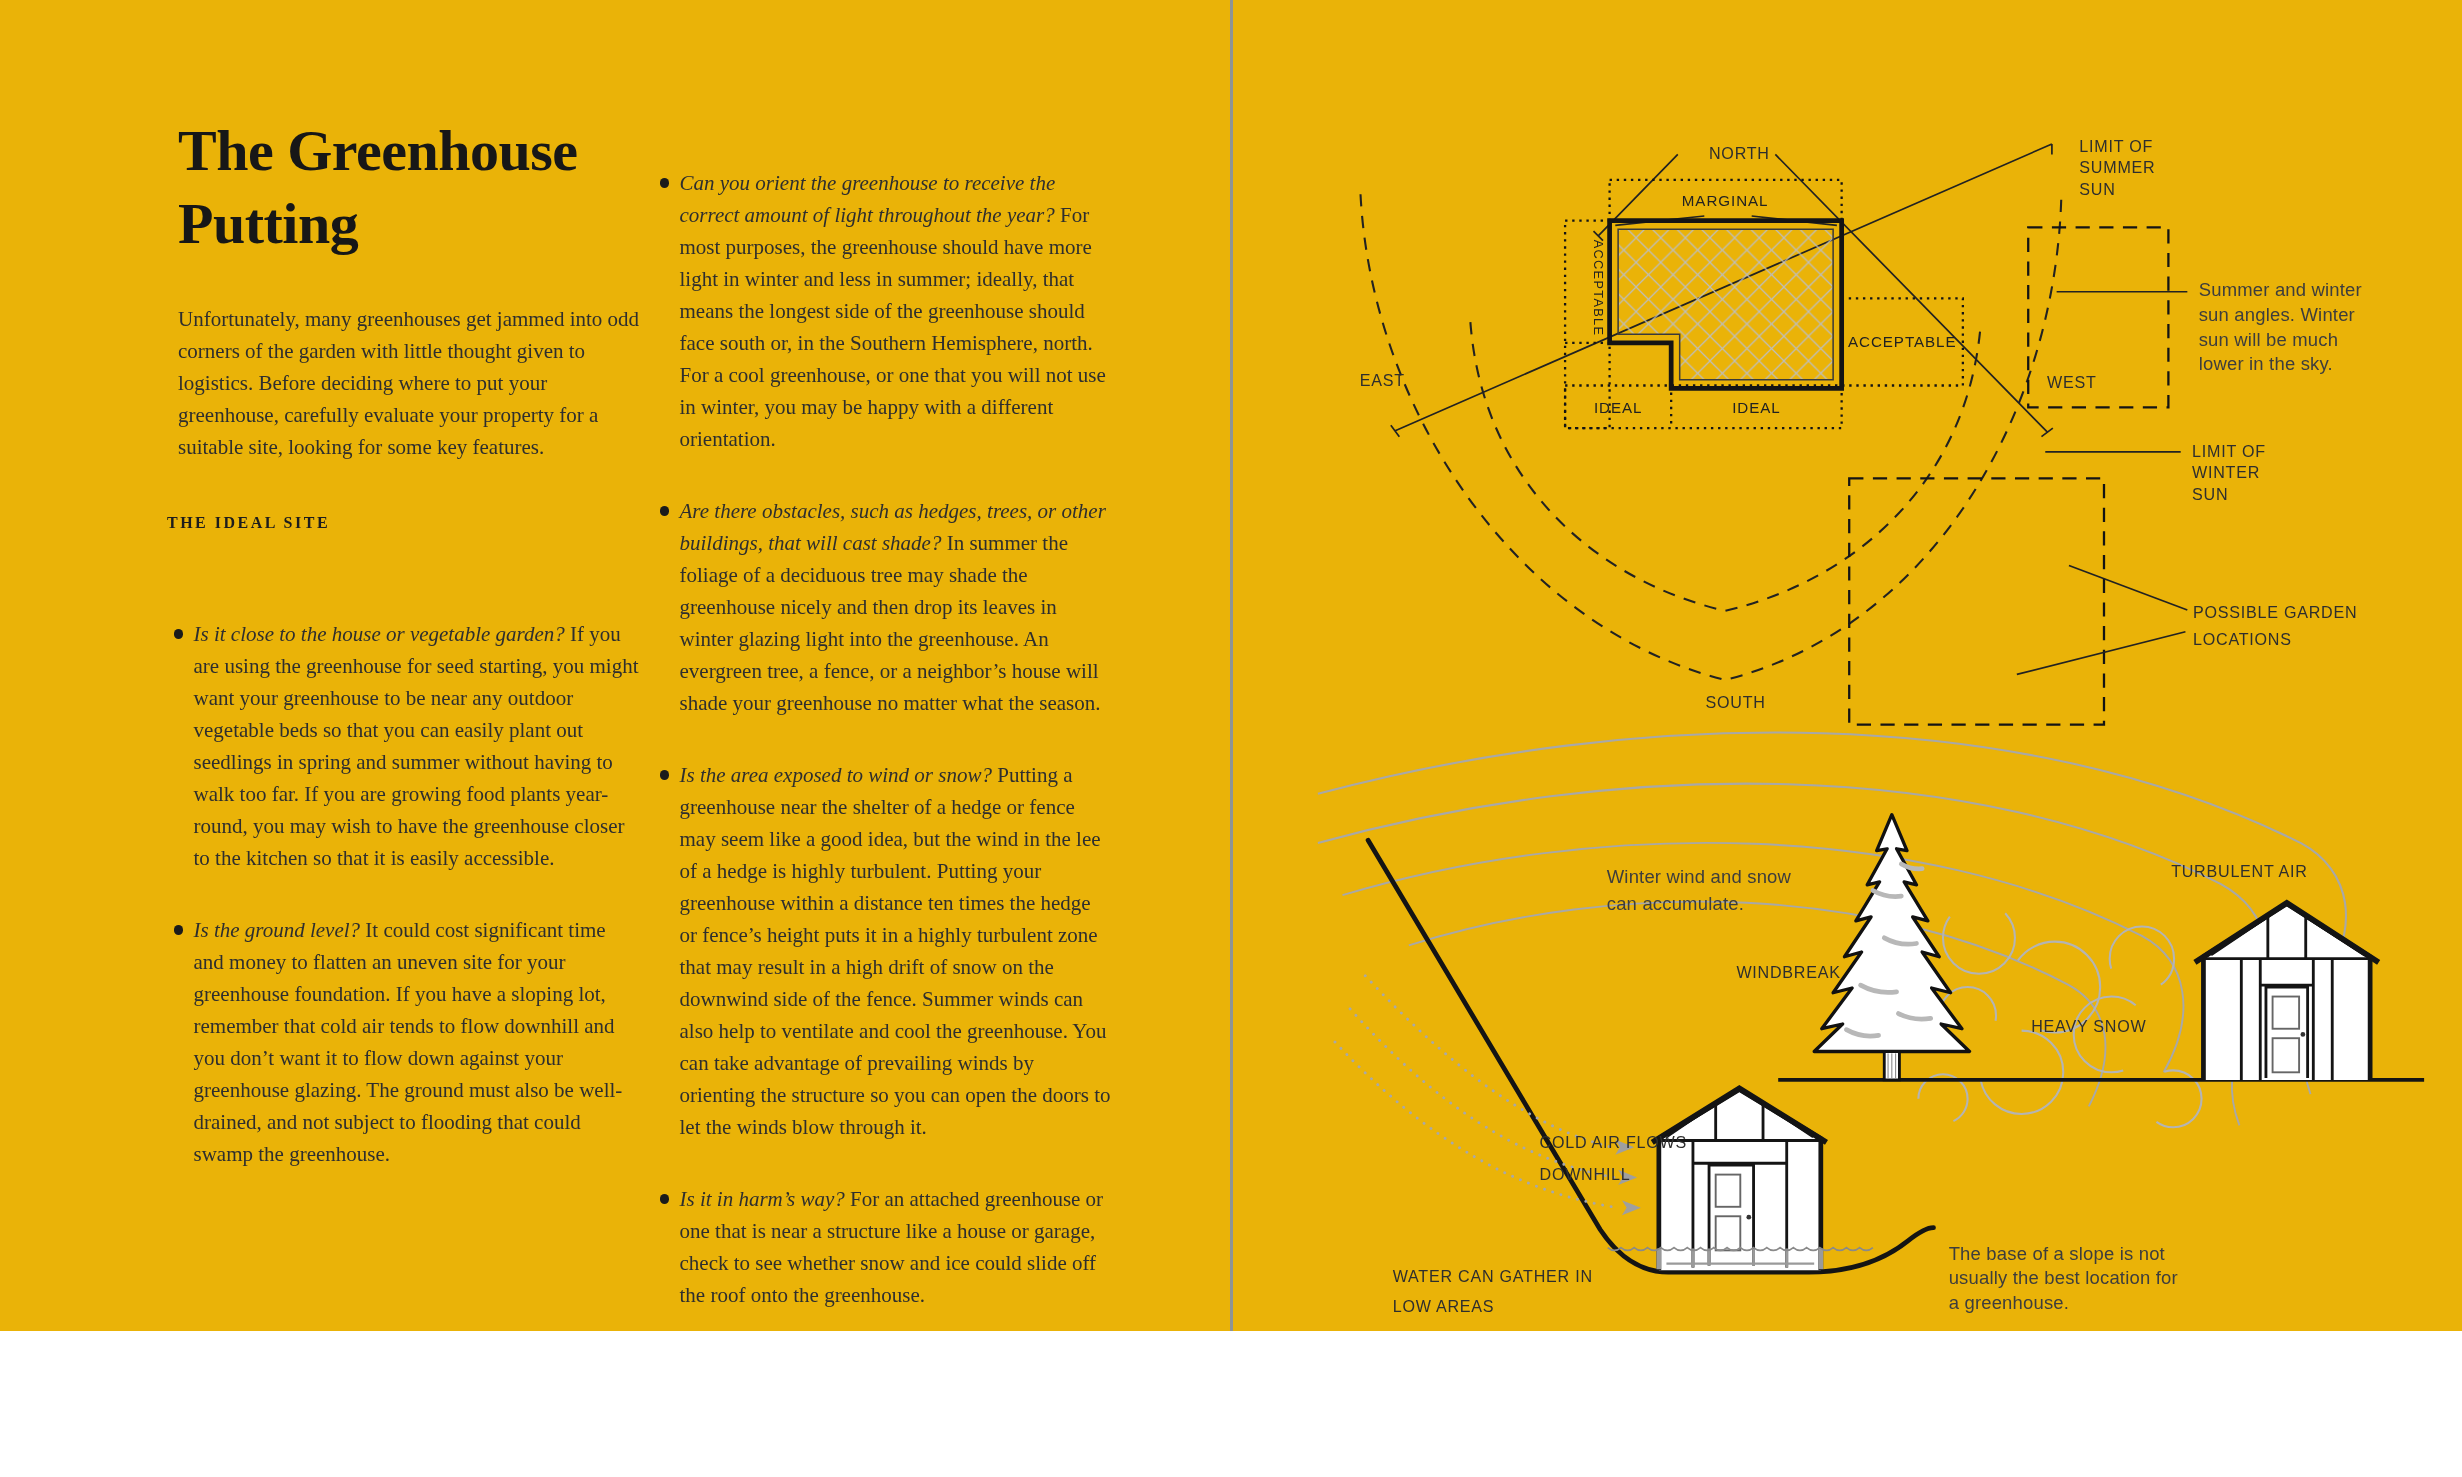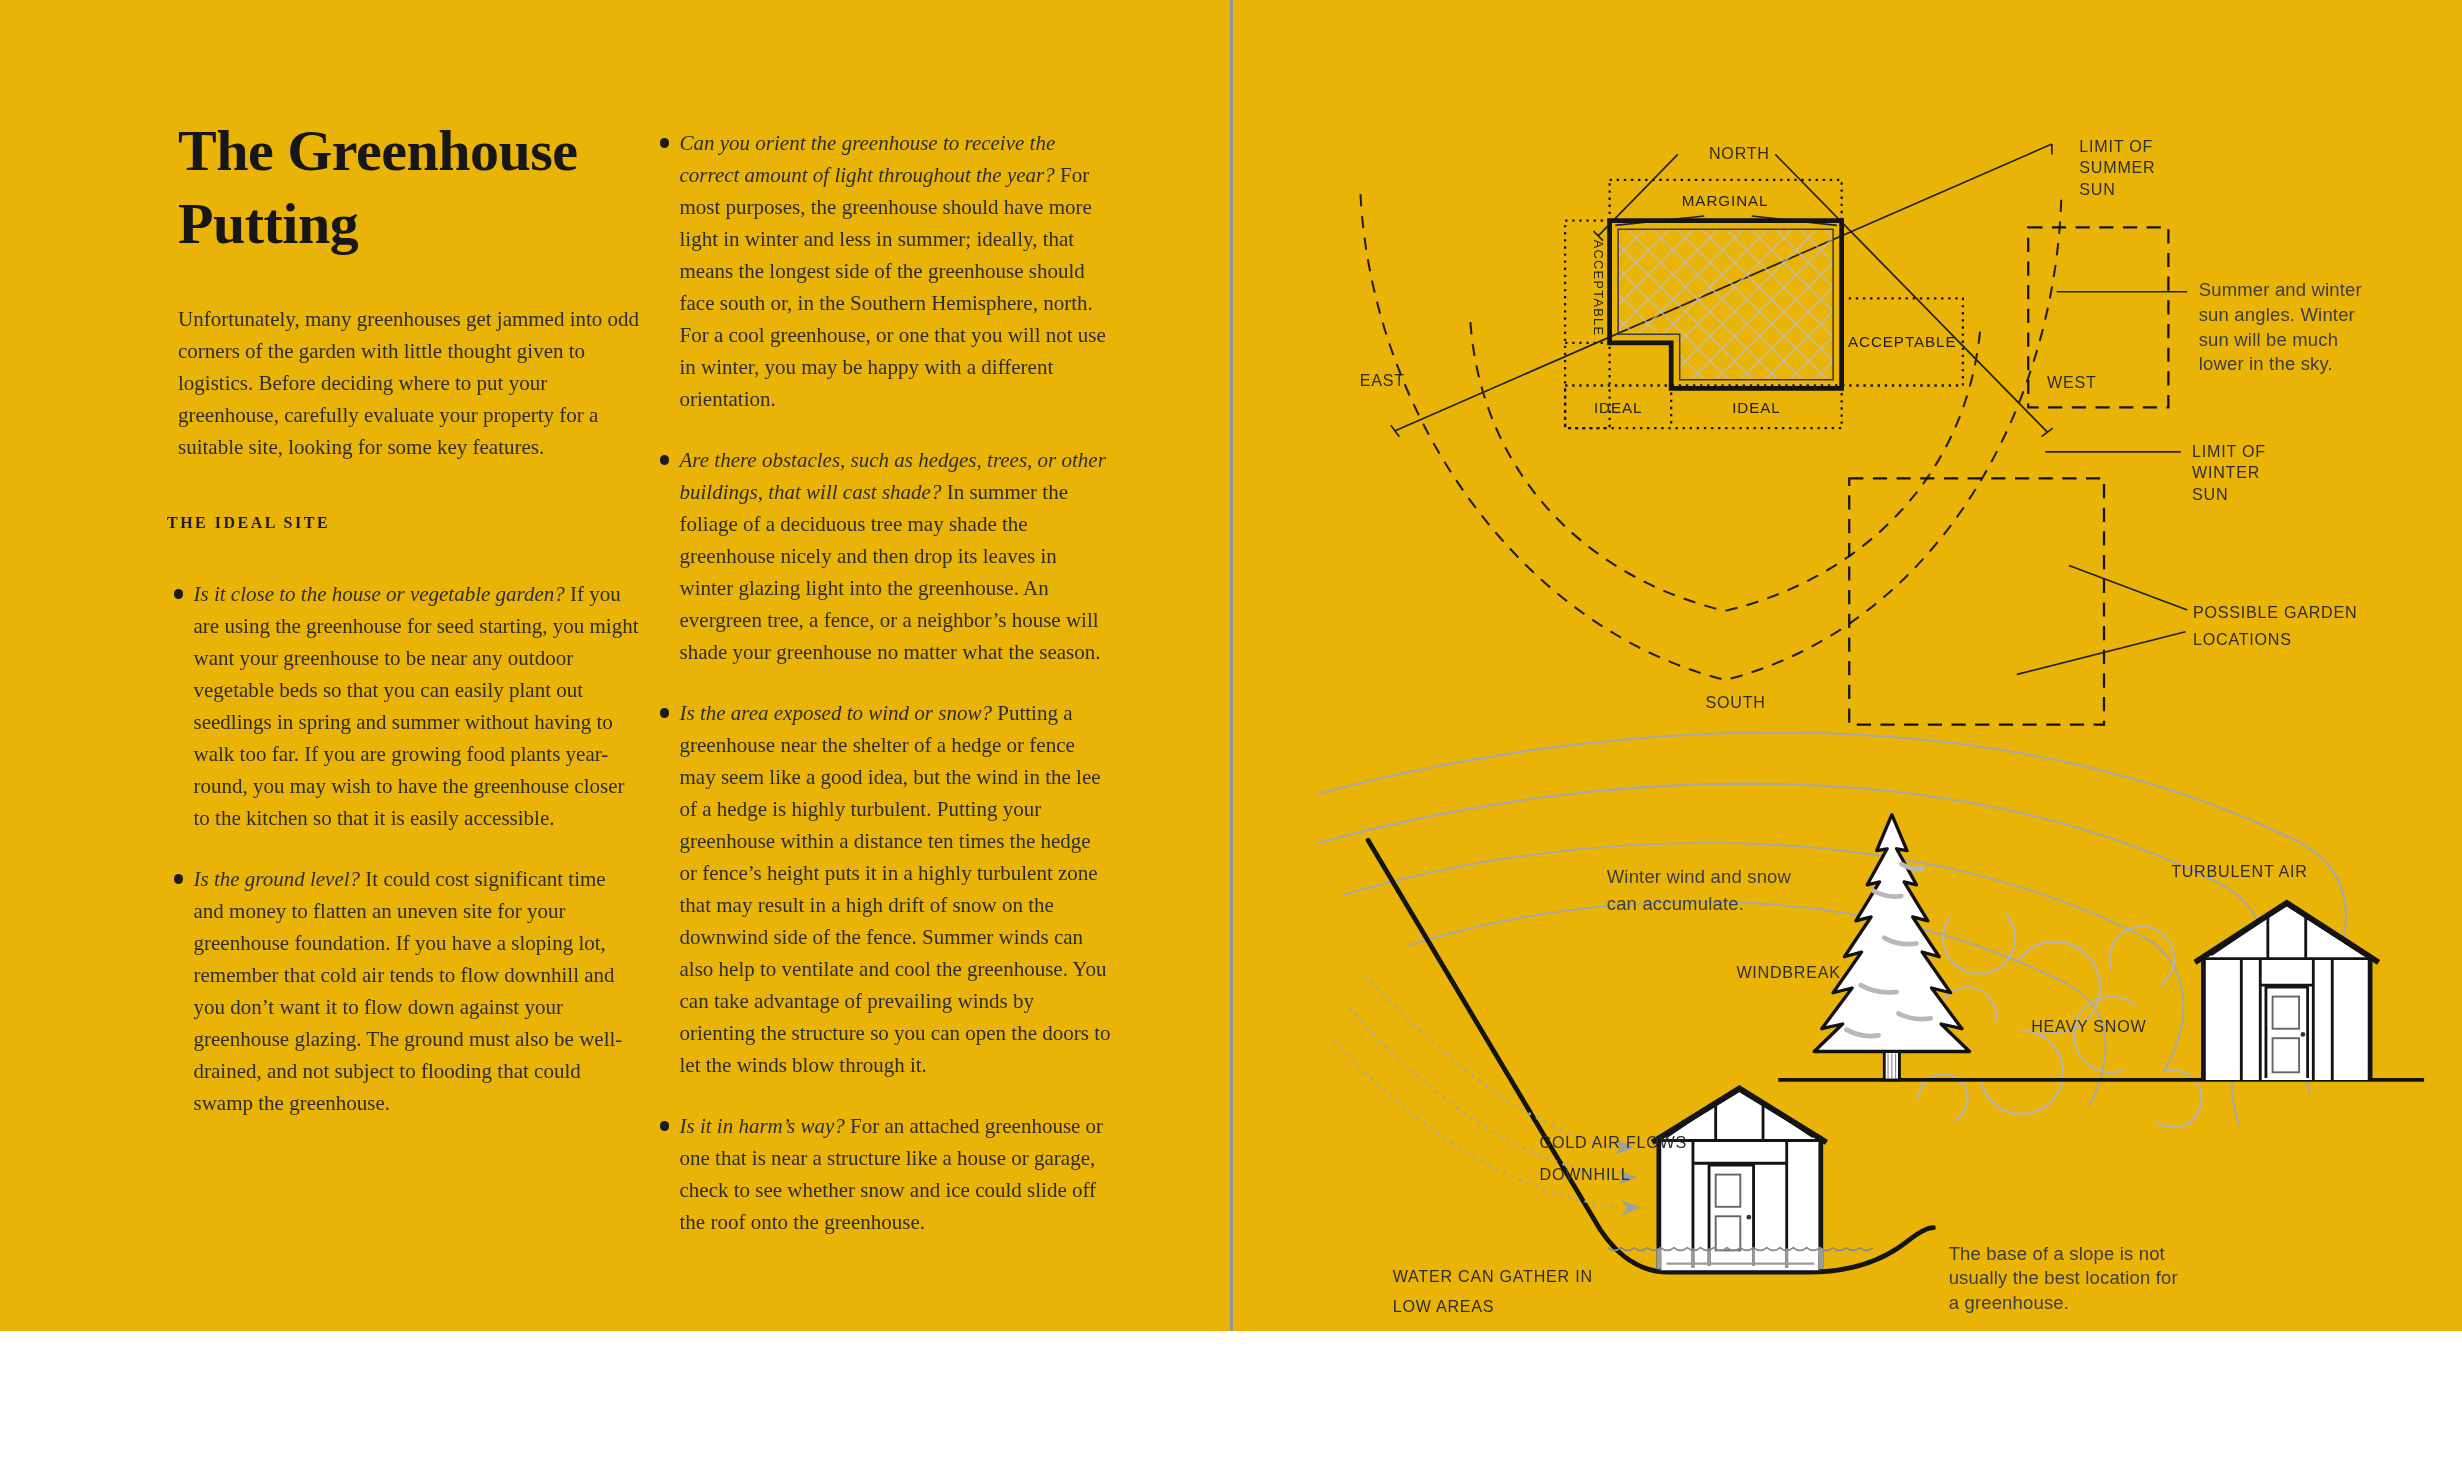--- a/index.html
+++ b/index.html
@@ -9,21 +9,21 @@
 
   
   .title{position:absolute;left:178px;top:114px;width:530px;font-size:58px;line-height:73px;
          font-weight:700;color:#171717;letter-spacing:-0.5px;}
   .intro{position:absolute;left:178px;top:303px;width:470px;font-size:21px;line-height:32px;color:#2e2e2e;}
   .section-heading{position:absolute;left:167px;top:514px;font-size:16px;font-weight:700;
          letter-spacing:2.5px;color:#1d1d1d;}
   .col{position:absolute;font-size:21px;line-height:32px;color:#2e2e2e;}
   .col1{left:167px;top:578px;width:474px;}
   .col2{left:653px;top:127px;width:458px;}
-  .bullet{position:relative;padding-left:26.5px;margin-bottom:29px;}
+  .bullet{position:relative;padding-left:26.5px;margin-bottom:29px;margin-top:40px;}
   .bullet::before{content:"";position:absolute;left:6.6px;top:11.4px;width:9.5px;height:9.5px;
          border-radius:50%;background:#1b1b1b;}
   .lead{font-style:italic;}
   .footer-left{position:absolute;left:167px;top:1371px;font-size:20.4px;color:#333;}
   .footer-left .pg{margin-right:24px;}
   .footer-right{position:absolute;left:2271px;top:1373px;font-size:21px;color:#333;}
 
   
   svg{position:absolute;overflow:visible;}
   svg text{font-family:"Liberation Sans",sans-serif;}

